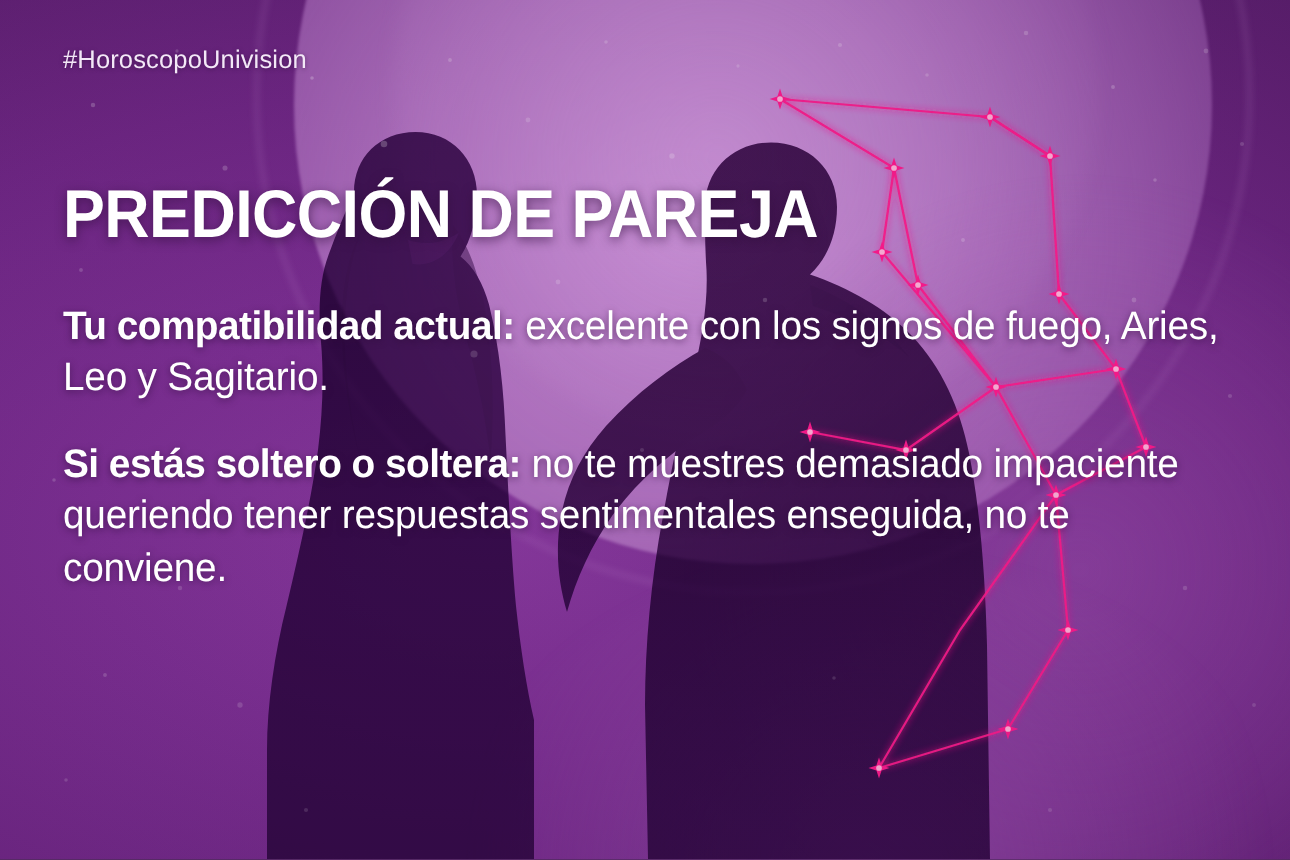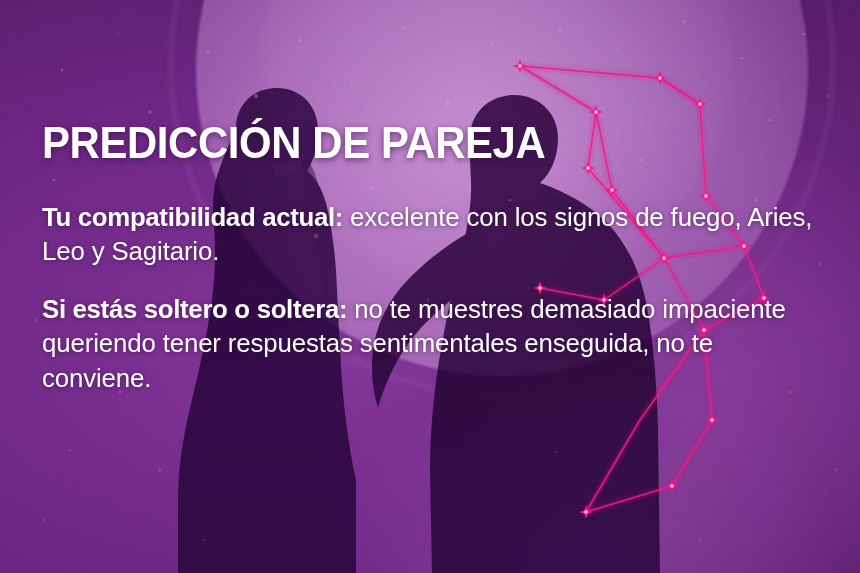--- a/index.html
+++ b/index.html
@@ -297,20 +297,21 @@
       <circle cx="836" cy="470" r="1.3" opacity=".14"></circle>
       <circle cx="700" cy="540" r="1.4" opacity=".14"></circle>
       <circle cx="556" cy="452" r="1.2" opacity=".14"></circle>
     </g>
   </svg>
 
   <div class="layer" id="text-scrim"></div>
 
   <div id="content">
 
+    <div id="hashtag">#HoroscopoUnivision</div>
 
     <h1 id="title">PREDICCIÓN DE PAREJA</h1>
 
     <div id="body">
 
       <p class="para"><b>Tu compatibilidad actual:</b><span> excelente con los signos de fuego, Aries, Leo y Sagitario.</span></p>
 
       <p class="para"><b>Si estás soltero o soltera:</b><span> no te muestres demasiado impaciente queriendo tener respuestas sentimentales enseguida, no te conviene.</span></p>
 
     </div>

